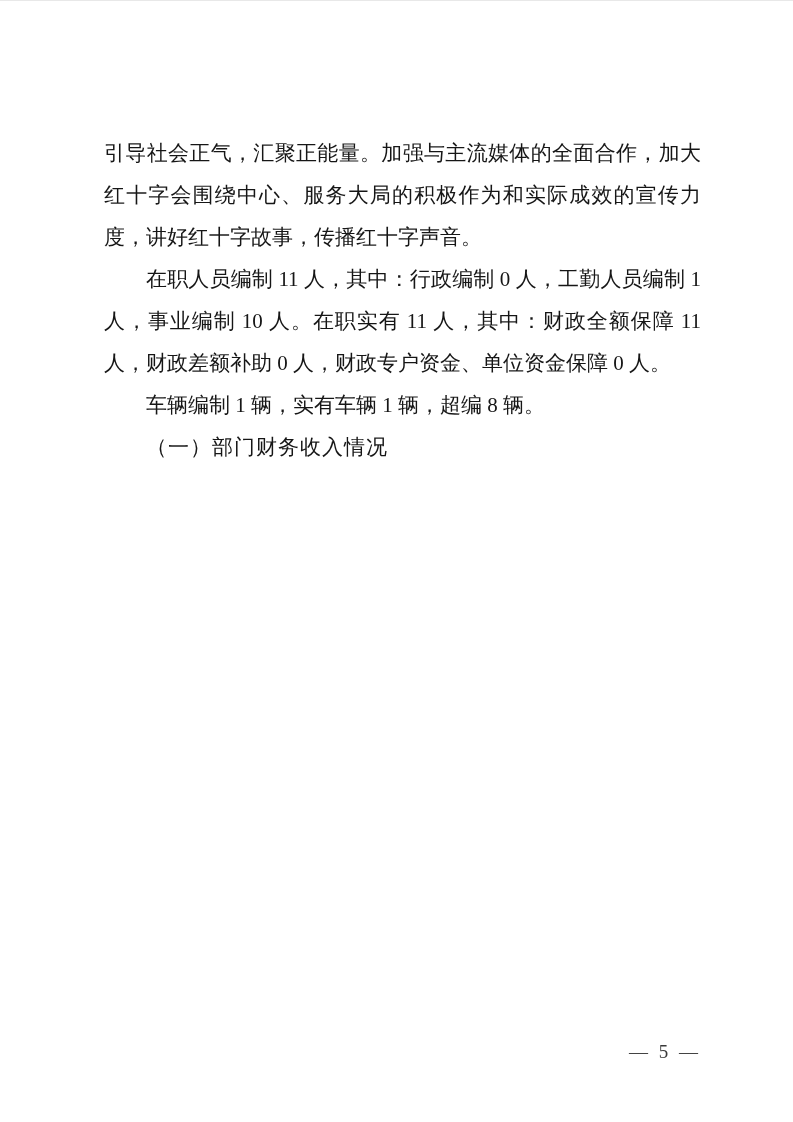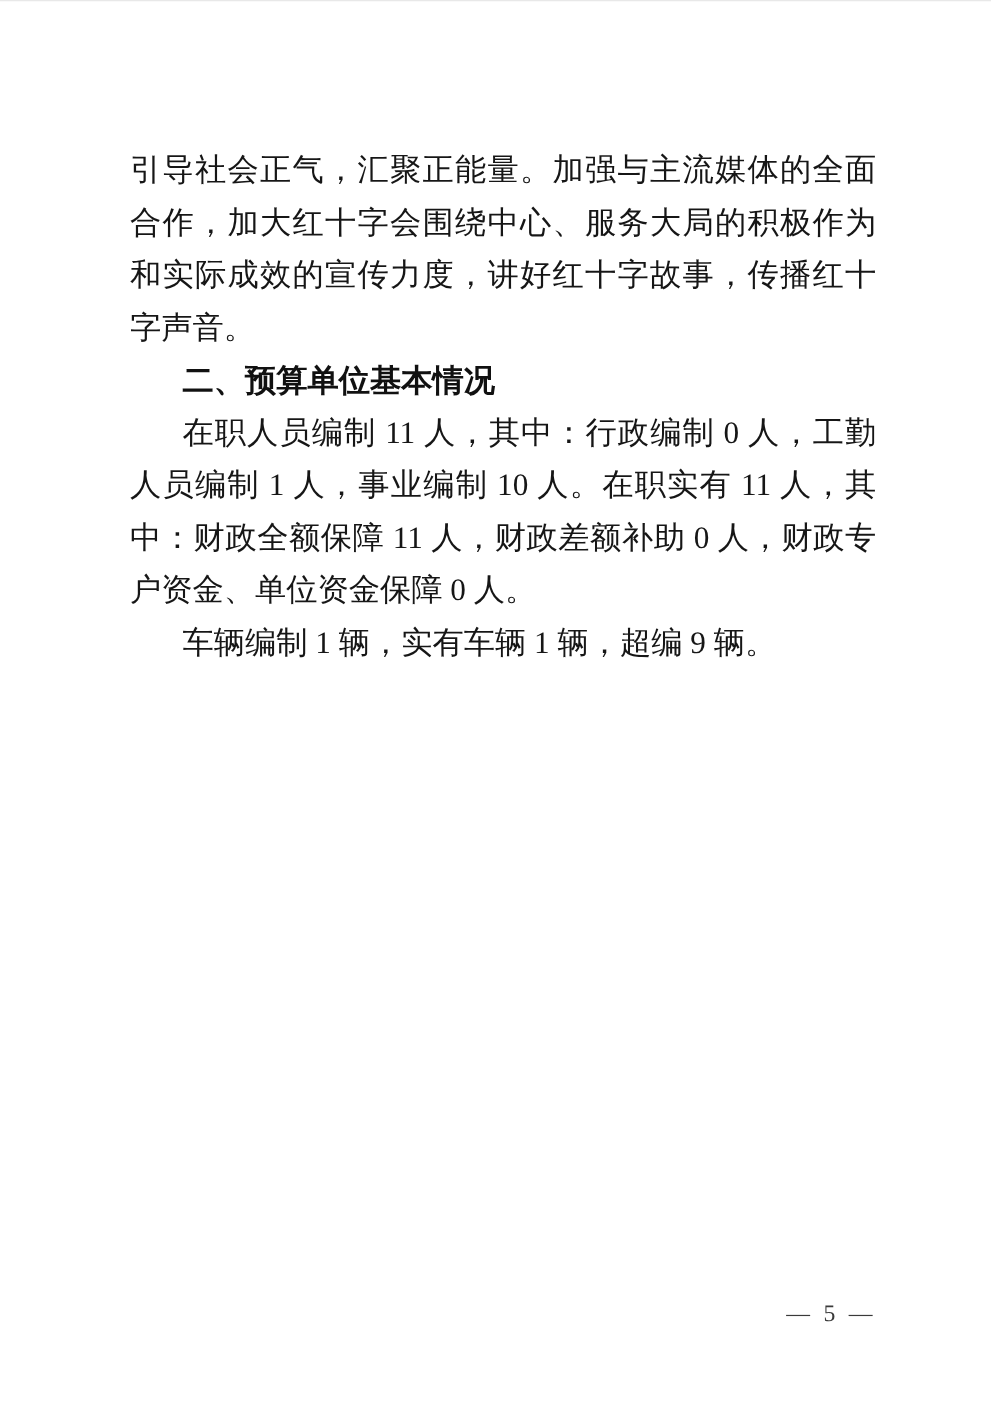--- a/index.html
+++ b/index.html
@@ -16,24 +16,24 @@
   }
   .hairline-top {
     position: absolute;
     top: 0; left: 0; right: 0;
     height: 1px;
     background: #e8e8e8;
   }
   .content {
     position: absolute;
     left: 104px;
-    top: 116px;
+    top: 132px;
     width: 597px;
     color: #161616;
-    font-size: 25px;
+    font-size: 21px;
     line-height: 42px;
     text-align: justify;
     font-family: "Liberation Serif", "DejaVu Serif", serif;
   }
   .content p {
     margin: 0;
     padding: 0;
     text-indent: 42px;
   }
   .content p.no-indent {
@@ -63,26 +63,26 @@
 </style>
 </head>
 <body>
 
 <div class="page">
   <div class="hairline-top"></div>
 
   <div class="content">
     <p class="no-indent">引导社会正气，汇聚正能量。加强与主流媒体的全面合作，加大红十字会围绕中心、服务大局的积极作为和实际成效的宣传力度，讲好红十字故事，传播红十字声音。</p>
 
-    <p class="heading">二、预算单位基本情况</p>
 
 
     <p>在职人员编制 11 人，其中：行政编制 0 人，工勤人员编制 1 人，事业编制 10 人。在职实有 11 人，其中：财政全额保障 11 人，财政差额补助 0 人，财政专户资金、单位资金保障 0 人。</p>
 
 
-    <p>车辆编制 1 辆，实有车辆 1 辆，超编 9 辆。</p>
+    <p>车辆编制 1 辆，实有车辆 1 辆，超编 8 辆。</p>
 
 
+    <p class="subheading">（一）部门财务收入情况</p>
 
   </div>
 
   <div class="footer">— 5 —</div>
 </div>
 
 </body></html>

